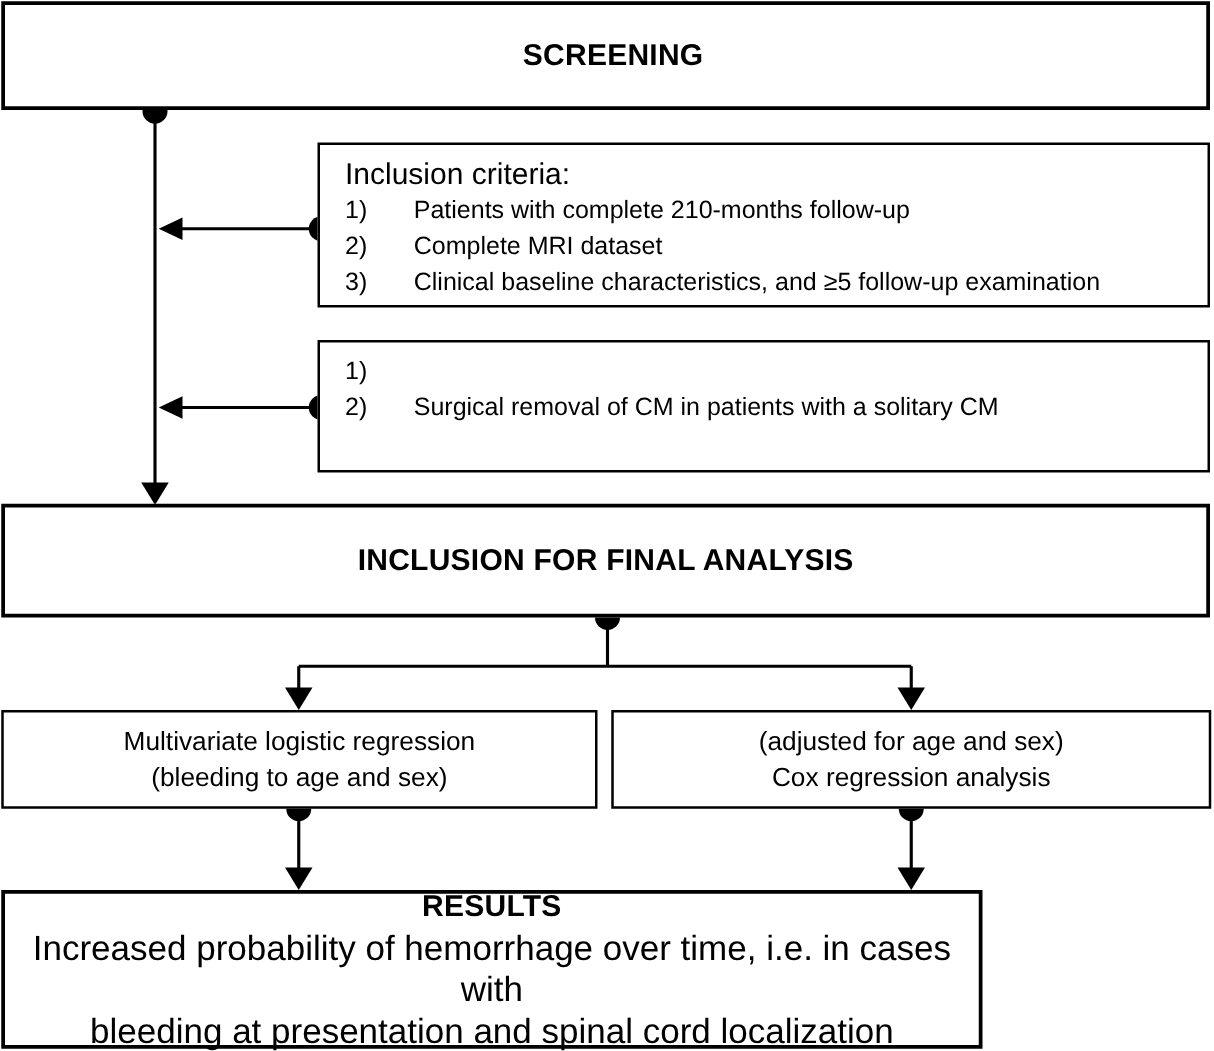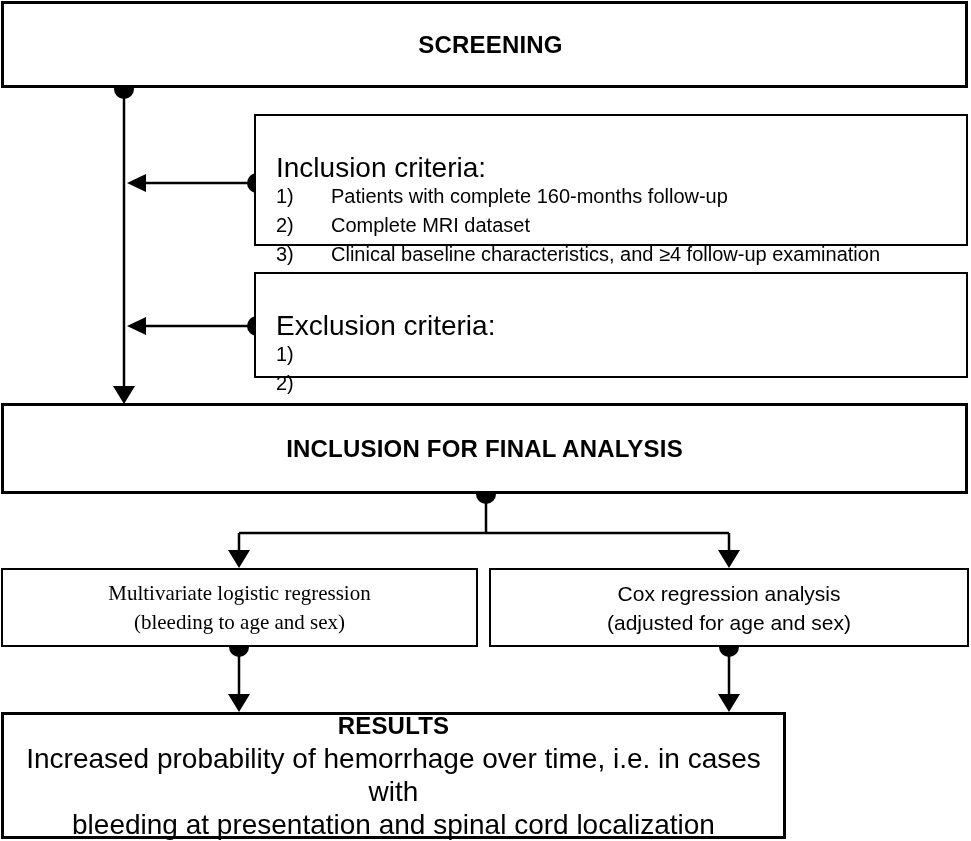--- a/index.html
+++ b/index.html
@@ -45,23 +45,22 @@
     font-size: 24px;
     font-weight: 700;
     letter-spacing: 0.2px;
     line-height: 32px;
   }
   .box-sub {
     font-size: 22px;
     line-height: 30px;
   }
   .crit-heading {
-    font-size: 28px;
+    font-size: 24px;
     line-height: 29px;
-    margin-top: 28px;
   }
   .crit-row {
     display: flex;
     font-size: 20px;
     line-height: 29px;
   }
   .crit-num {
     width: 55px;
     flex: 0 0 55px;
   }
@@ -70,21 +69,21 @@
     line-height: 29px;
   }
   .results-line {
     font-size: 28px;
     line-height: 33px;
   }
   #screening-box { left: 1px; top: 1px; width: 967px; height: 87px; gap: 1px; padding-left: 12px; }
   #inclusion-box { left: 254px; top: 114px; width: 714px; height: 132px; padding: 9px 6px 0 20px; }
   #exclusion-box { left: 254px; top: 272px; width: 714px; height: 106px; padding: 9px 6px 0 20px; }
   #final-box     { left: 1px; top: 403px; width: 967px; height: 91px; gap: 2px; }
-  #logistic-box  { left: 1px; top: 568px; width: 477px; height: 79px; font-family: Liberation Serif, serif; }
+  #logistic-box  { left: 1px; top: 568px; width: 477px; height: 79px; }
   #cox-box       { left: 489px; top: 568px; width: 480px; height: 79px; }
   #results-box   { left: 1px; top: 712px; width: 785px; height: 127px; gap: 0px; }
 </style>
 </head>
 <body>
 
 <div class="canvas">
 
   <svg class="connectors" width="971" height="841" viewBox="0 0 971 841">
 
@@ -115,54 +114,54 @@
   </svg>
 
   <div class="box" id="screening-box">
     <div class="box-title">SCREENING</div>
   </div>
 
   <div class="box thin" id="inclusion-box">
     <div class="crit-heading">Inclusion criteria:</div>
     <div class="crit-row">
       <span class="crit-num">1)</span>
-      <span class="crit-text">Patients with complete 160-months follow-up</span>
+      <span class="crit-text">Patients with complete 210-months follow-up</span>
     </div>
     <div class="crit-row">
       <span class="crit-num">2)</span>
       <span class="crit-text">Complete MRI dataset</span>
     </div>
     <div class="crit-row">
       <span class="crit-num">3)</span>
-      <span class="crit-text">Clinical baseline characteristics, and ≥4 follow-up examination</span>
+      <span class="crit-text">Clinical baseline characteristics, and ≥5 follow-up examination</span>
     </div>
   </div>
 
   <div class="box thin" id="exclusion-box">
-    <div class="crit-heading">Exclusion criteria:</div>
     <div class="crit-row">
       <span class="crit-num">1)</span>
     </div>
     <div class="crit-row">
       <span class="crit-num">2)</span>
+      <span class="crit-text">Surgical removal of CM in patients with a solitary CM</span>
     </div>
   </div>
 
   <div class="box" id="final-box">
     <div class="box-title">INCLUSION FOR FINAL ANALYSIS</div>
   </div>
 
   <div class="box mid" id="logistic-box">
     <div class="mid-line">Multivariate logistic regression</div>
     <div class="mid-line">(bleeding to age and sex)</div>
   </div>
 
   <div class="box mid" id="cox-box">
+    <div class="mid-line">(adjusted for age and sex)</div>
     <div class="mid-line">Cox regression analysis</div>
-    <div class="mid-line">(adjusted for age and sex)</div>
   </div>
 
   <div class="box" id="results-box">
     <div class="box-title">RESULTS</div>
     <div class="results-line">Increased probability of hemorrhage over time, i.e. in cases with</div>
     <div class="results-line">bleeding at presentation and spinal cord localization</div>
   </div>
 
 </div>
 

